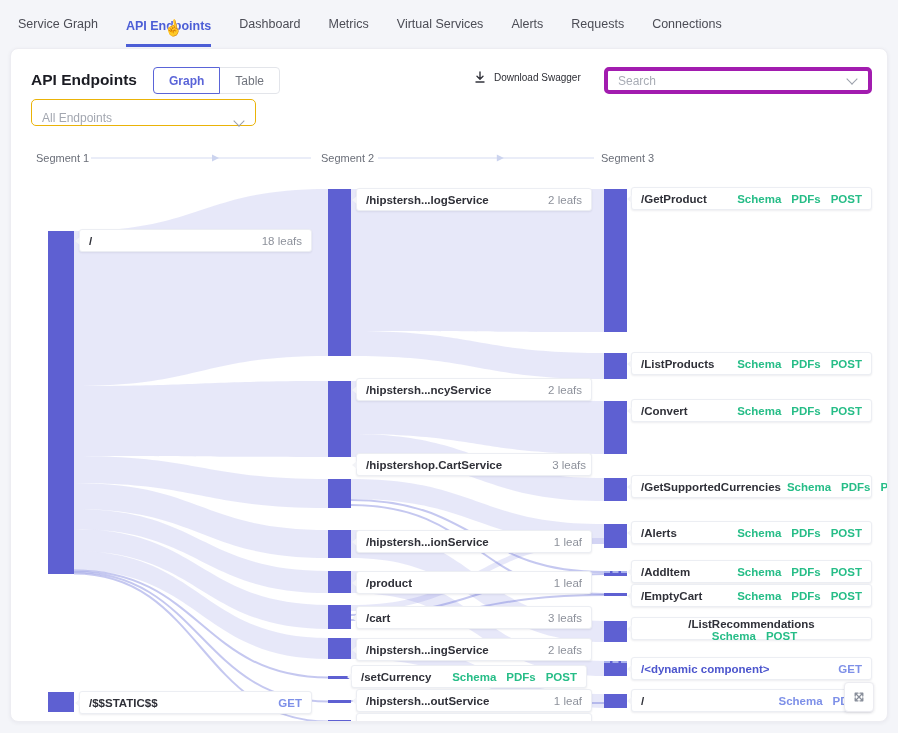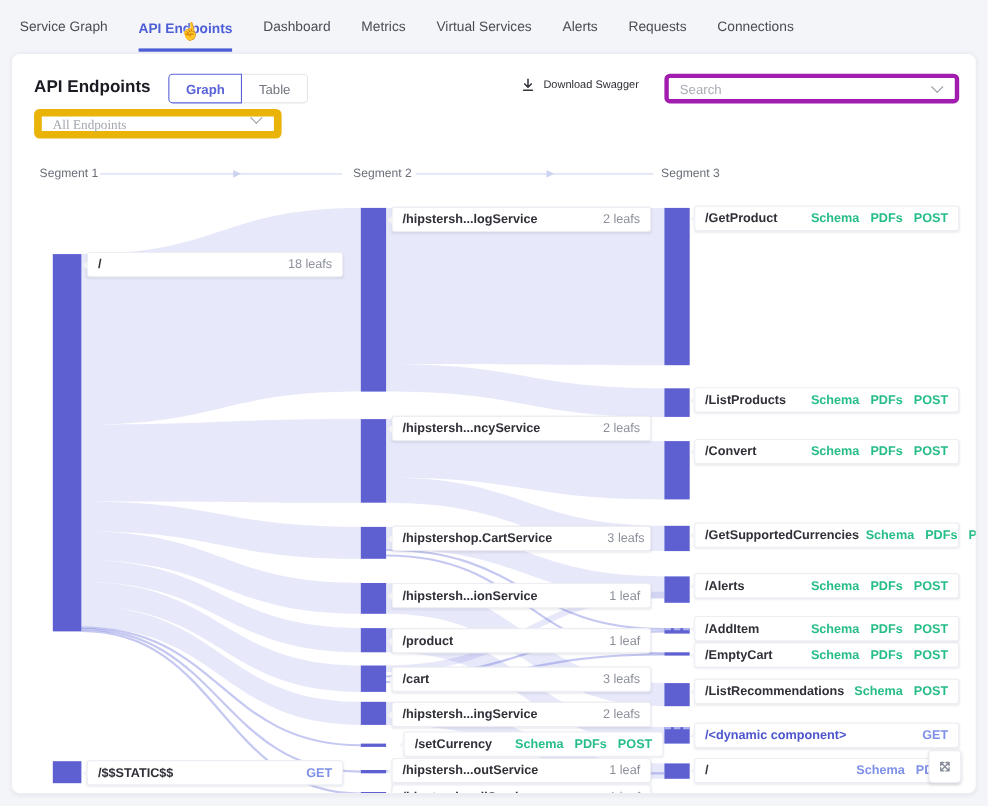--- a/index.html
+++ b/index.html
@@ -27,22 +27,22 @@
 
   .download{position:absolute;left:462px;top:21px;display:flex;align-items:center;gap:7px;
             font-size:10px;color:#2c2d34;cursor:pointer;}
   .searchbox{position:absolute;left:593px;top:18px;width:268px;height:27px;border:4px solid #a21caf;
              border-radius:5px;box-sizing:border-box;display:flex;align-items:center;}
   .searchbox input{border:none;outline:none;background:transparent;font-family:inherit;
                    font-size:12px;color:#333;padding:0 10px;flex:1;}
   .searchbox input::placeholder{color:#a8acb5;}
   .chev{width:7px;height:7px;border-right:1.5px solid #9ba0ab;border-bottom:1.5px solid #9ba0ab;
         transform:rotate(45deg);margin:-3px 12px 0 0;flex:none;}
-  .filter{position:absolute;left:20px;top:50px;width:225px;height:27px;border:7px solid #eab308;
-          border-radius:5px;box-sizing:border-box;display:flex;align-items:flex-start;cursor:pointer;font-family:Liberation Serif, serif;}
+  .filter{position:absolute;left:20px;top:50px;width:225px;height:27px;border:1px solid #eab308;
+          border-radius:5px;box-sizing:border-box;display:flex;align-items:flex-end;cursor:pointer;}
   .filter .fval{flex:1;font-size:12px;color:#a3a7b0;padding-left:10px;}
 
   
   .seg-label{position:absolute;font-size:11px;color:#6a6e78;top:103px;}
   #sankey{position:absolute;left:0;top:0;width:878px;height:674px;}
   #sankey svg{position:absolute;left:0;top:0;z-index:1;}
   .bar{position:absolute;background:#5e60d2;z-index:2;}
   .bar.dashed{border-top:2px dashed #aab3ec;box-sizing:border-box;}
   .labelbox{position:absolute;z-index:3;height:23px;background:#fff;border:1px solid #eceef3;
             border-radius:3px;box-shadow:0 1px 2px rgba(25,25,60,.08);box-sizing:border-box;
@@ -153,21 +153,21 @@
       <div class="labelbox" style="left: 345px; top: 139px; width: 236px;">
         <span class="nname">/hipstersh...logService</span>
         <span class="nmeta count">2 leafs</span>
       </div>
       <div class="bar" style="left: 317px; top: 332px; width: 23px; height: 76px;"></div>
       <div class="labelbox" style="left: 345px; top: 329px; width: 236px;">
         <span class="nname">/hipstersh...ncyService</span>
         <span class="nmeta count">2 leafs</span>
       </div>
       <div class="bar" style="left: 317px; top: 430px; width: 23px; height: 29px;"></div>
-      <div class="labelbox" style="left: 345px; top: 429px; width: 236px; gap: 44px;">
+      <div class="labelbox" style="left: 345px; top: 404px; width: 236px; gap: 44px;">
         <span class="nname">/hipstershop.CartService</span>
         <span class="nmeta count">3 leafs</span>
       </div>
       <div class="bar" style="left: 317px; top: 481px; width: 23px; height: 28px;"></div>
       <div class="labelbox" style="left: 345px; top: 481px; width: 236px;">
         <span class="nname">/hipstersh...ionService</span>
         <span class="nmeta count">1 leaf</span>
       </div>
       <div class="bar" style="left: 317px; top: 522px; width: 23px; height: 22px;"></div>
       <div class="labelbox" style="left: 345px; top: 522px; width: 236px;">
@@ -178,21 +178,21 @@
       <div class="labelbox" style="left: 345px; top: 557px; width: 236px;">
         <span class="nname">/cart</span>
         <span class="nmeta count">3 leafs</span>
       </div>
       <div class="bar" style="left: 317px; top: 589px; width: 23px; height: 21px;"></div>
       <div class="labelbox" style="left: 345px; top: 589px; width: 236px;">
         <span class="nname">/hipstersh...ingService</span>
         <span class="nmeta count">2 leafs</span>
       </div>
       <div class="bar" style="left: 317px; top: 627px; width: 23px; height: 3px;"></div>
-      <div class="labelbox" style="left: 356px; top: 616px; width: 236px;">
+      <div class="labelbox" style="left: 340px; top: 616px; width: 236px;">
         <span class="nname">/setCurrency</span>
         <span class="nmeta">
           <span class="lnk green">Schema</span>
           <span class="lnk green">PDFs</span>
           <span class="lnk green">POST</span>
         </span>
       </div>
       <div class="bar" style="left: 317px; top: 651px; width: 23px; height: 3px;"></div>
       <div class="labelbox" style="left: 345px; top: 640px; width: 236px;">
         <span class="nname">/hipstersh...outService</span>
@@ -260,21 +260,21 @@
       <div class="bar" style="left: 593px; top: 544px; width: 23px; height: 3px;"></div>
       <div class="labelbox" style="left: 620px; top: 535px; width: 241px;">
         <span class="nname">/EmptyCart</span>
         <span class="nmeta">
           <span class="lnk green">Schema</span>
           <span class="lnk green">PDFs</span>
           <span class="lnk green">POST</span>
         </span>
       </div>
       <div class="bar" style="left: 593px; top: 572px; width: 23px; height: 21px;"></div>
-      <div class="labelbox" style="left: 620px; top: 568px; width: 241px;">
+      <div class="labelbox" style="left: 620px; top: 568px; width: 241px; flex-direction: column;">
         <span class="nname">/ListRecommendations</span>
         <span class="nmeta">
           <span class="lnk green">Schema</span>
           <span class="lnk green">POST</span>
         </span>
       </div>
       <div class="bar dashed" style="left: 593px; top: 612px; width: 23px; height: 15px;"></div>
       <div class="labelbox" style="left: 620px; top: 608px; width: 241px;">
         <span class="nname accent">/&lt;dynamic component&gt;</span>
         <span class="nmeta">

